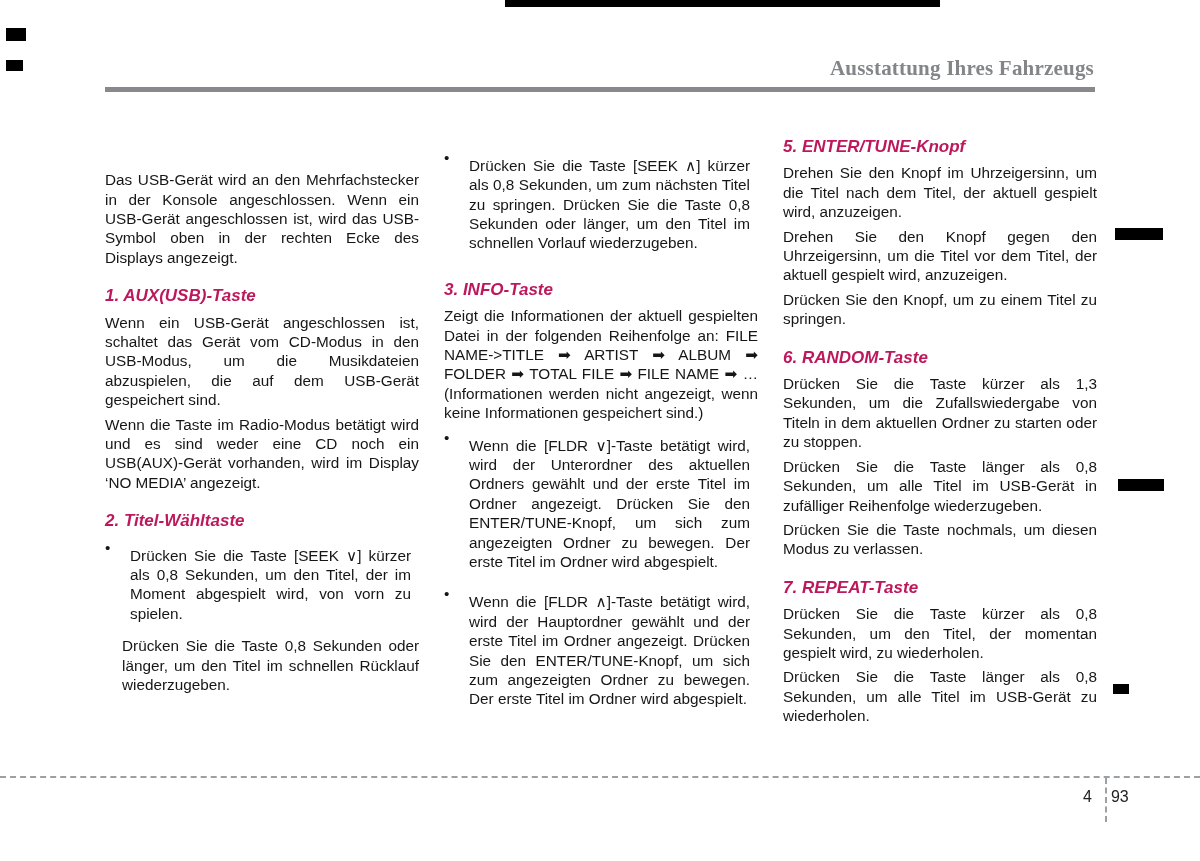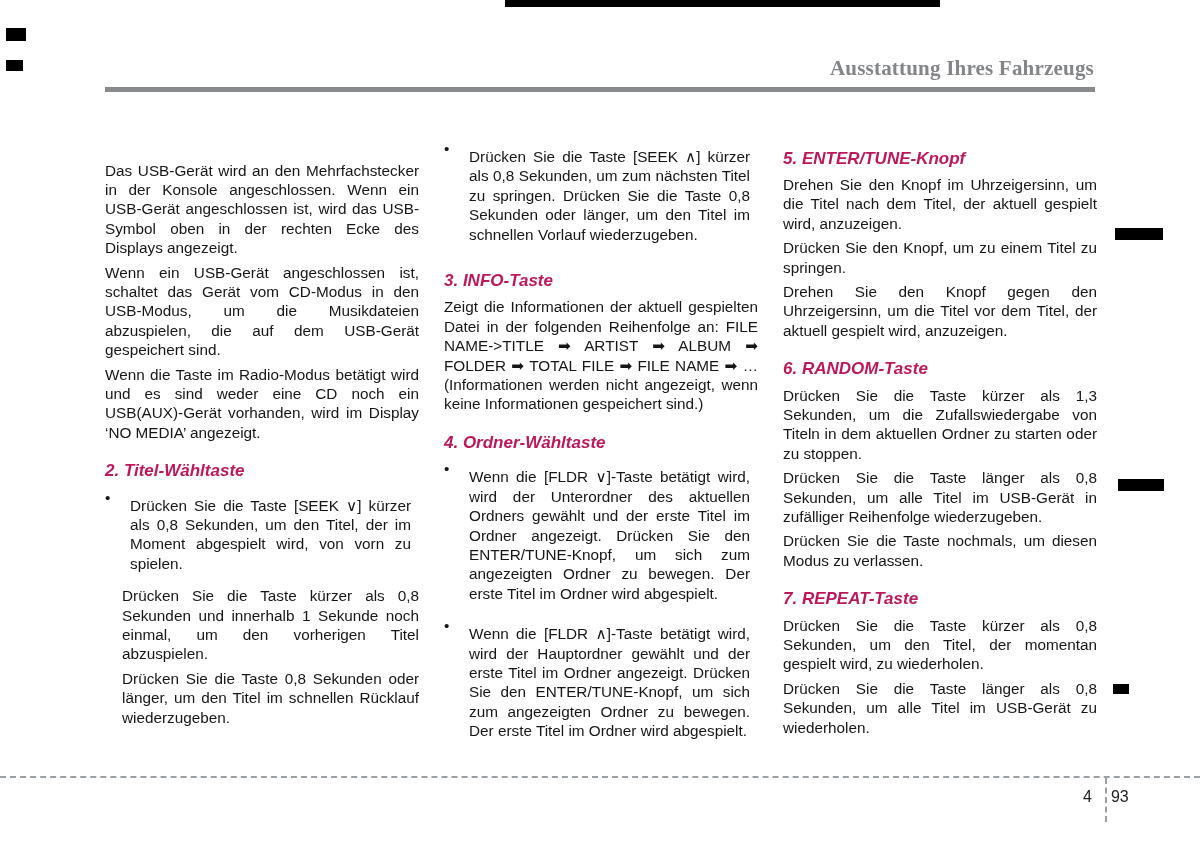--- a/index.html
+++ b/index.html
@@ -83,57 +83,56 @@
   <div class="artifact a-right3"></div>
 
   <div class="header-title">Ausstattung Ihres Fahrzeugs</div>
   <div class="header-rule"></div>
 
   <div class="columns">
 
     <div class="col">
       <p class="body">Das USB-Gerät wird an den Mehrfachstecker in der Konsole angeschlossen. Wenn ein USB-Gerät angeschlossen ist, wird das USB-Symbol oben in der rechten Ecke des Displays angezeigt.</p>
 
+      <h3 class="sec">1. AUX(USB)-Taste</h3>
       <p class="body">Wenn ein USB-Gerät angeschlossen ist, schaltet das Gerät vom CD-Modus in den USB-Modus, um die Musikdateien abzuspielen, die auf dem USB-Gerät gespeichert sind.</p>
       <p class="body">Wenn die Taste im Radio-Modus betätigt wird und es sind weder eine CD noch ein USB(AUX)-Gerät vorhanden, wird im Display ‘NO MEDIA’ angezeigt.</p>
 
       <h3 class="sec">2. Titel-Wähltaste</h3>
       <div class="bullet">
         <span class="dot">•</span>
         <p>Drücken Sie die Taste [SEEK ∨] kürzer als 0,8 Sekunden, um den Titel, der im Moment abgespielt wird, von vorn zu spielen.</p>
       </div>
-      <p class="cont">Drücken Sie die Taste kürzer als 0,8 Sekunden und innerhalb 1 Sekunde noch einmal, um den vorherigen Titel abzuspielen.</p>
       <p class="cont">Drücken Sie die Taste 0,8 Sekunden oder länger, um den Titel im schnellen Rücklauf wiederzugeben.</p>
     </div>
 
     <div class="col">
       <div class="bullet">
         <span class="dot">•</span>
         <p>Drücken Sie die Taste [SEEK ∧] kürzer als 0,8 Sekunden, um zum nächsten Titel zu springen. Drücken Sie die Taste 0,8 Sekunden oder länger, um den Titel im schnellen Vorlauf wiederzugeben.</p>
       </div>
 
       <h3 class="sec">3. INFO-Taste</h3>
       <p class="body">Zeigt die Informationen der aktuell gespielten Datei in der folgenden Reihenfolge an: FILE NAME-&gt;TITLE ➡ ARTIST ➡ ALBUM ➡ FOLDER ➡ TOTAL FILE ➡ FILE NAME ➡ … (Informationen werden nicht angezeigt, wenn keine Informationen gespeichert sind.)</p>
 
-      <h3 class="sec">4. Ordner-Wähltaste</h3>
       <div class="bullet">
         <span class="dot">•</span>
         <p>Wenn die [FLDR ∨]-Taste betätigt wird, wird der Unterordner des aktuellen Ordners gewählt und der erste Titel im Ordner angezeigt. Drücken Sie den ENTER/TUNE-Knopf, um sich zum angezeigten Ordner zu bewegen. Der erste Titel im Ordner wird abgespielt.</p>
       </div>
       <div class="bullet">
         <span class="dot">•</span>
         <p>Wenn die [FLDR ∧]-Taste betätigt wird, wird der Hauptordner gewählt und der erste Titel im Ordner angezeigt. Drücken Sie den ENTER/TUNE-Knopf, um sich zum angezeigten Ordner zu bewegen. Der erste Titel im Ordner wird abgespielt.</p>
       </div>
     </div>
 
     <div class="col">
       <h3 class="sec">5. ENTER/TUNE-Knopf</h3>
       <p class="body">Drehen Sie den Knopf im Uhrzeigersinn, um die Titel nach dem Titel, der aktuell gespielt wird, anzuzeigen.</p>
+      <p class="body">Drehen Sie den Knopf gegen den Uhrzeigersinn, um die Titel vor dem Titel, der aktuell gespielt wird, anzuzeigen.</p>
       <p class="body">Drücken Sie den Knopf, um zu einem Titel zu springen.</p>
-      <p class="body">Drehen Sie den Knopf gegen den Uhrzeigersinn, um die Titel vor dem Titel, der aktuell gespielt wird, anzuzeigen.</p>
 
       <h3 class="sec">6. RANDOM-Taste</h3>
       <p class="body">Drücken Sie die Taste kürzer als 1,3 Sekunden, um die Zufallswiedergabe von Titeln in dem aktuellen Ordner zu starten oder zu stoppen.</p>
       <p class="body">Drücken Sie die Taste länger als 0,8 Sekunden, um alle Titel im USB-Gerät in zufälliger Reihenfolge wiederzugeben.</p>
       <p class="body">Drücken Sie die Taste nochmals, um diesen Modus zu verlassen.</p>
 
       <h3 class="sec">7. REPEAT-Taste</h3>
       <p class="body">Drücken Sie die Taste kürzer als 0,8 Sekunden, um den Titel, der momentan gespielt wird, zu wiederholen.</p>
       <p class="body">Drücken Sie die Taste länger als 0,8 Sekunden, um alle Titel im USB-Gerät zu wiederholen.</p>
     </div>

